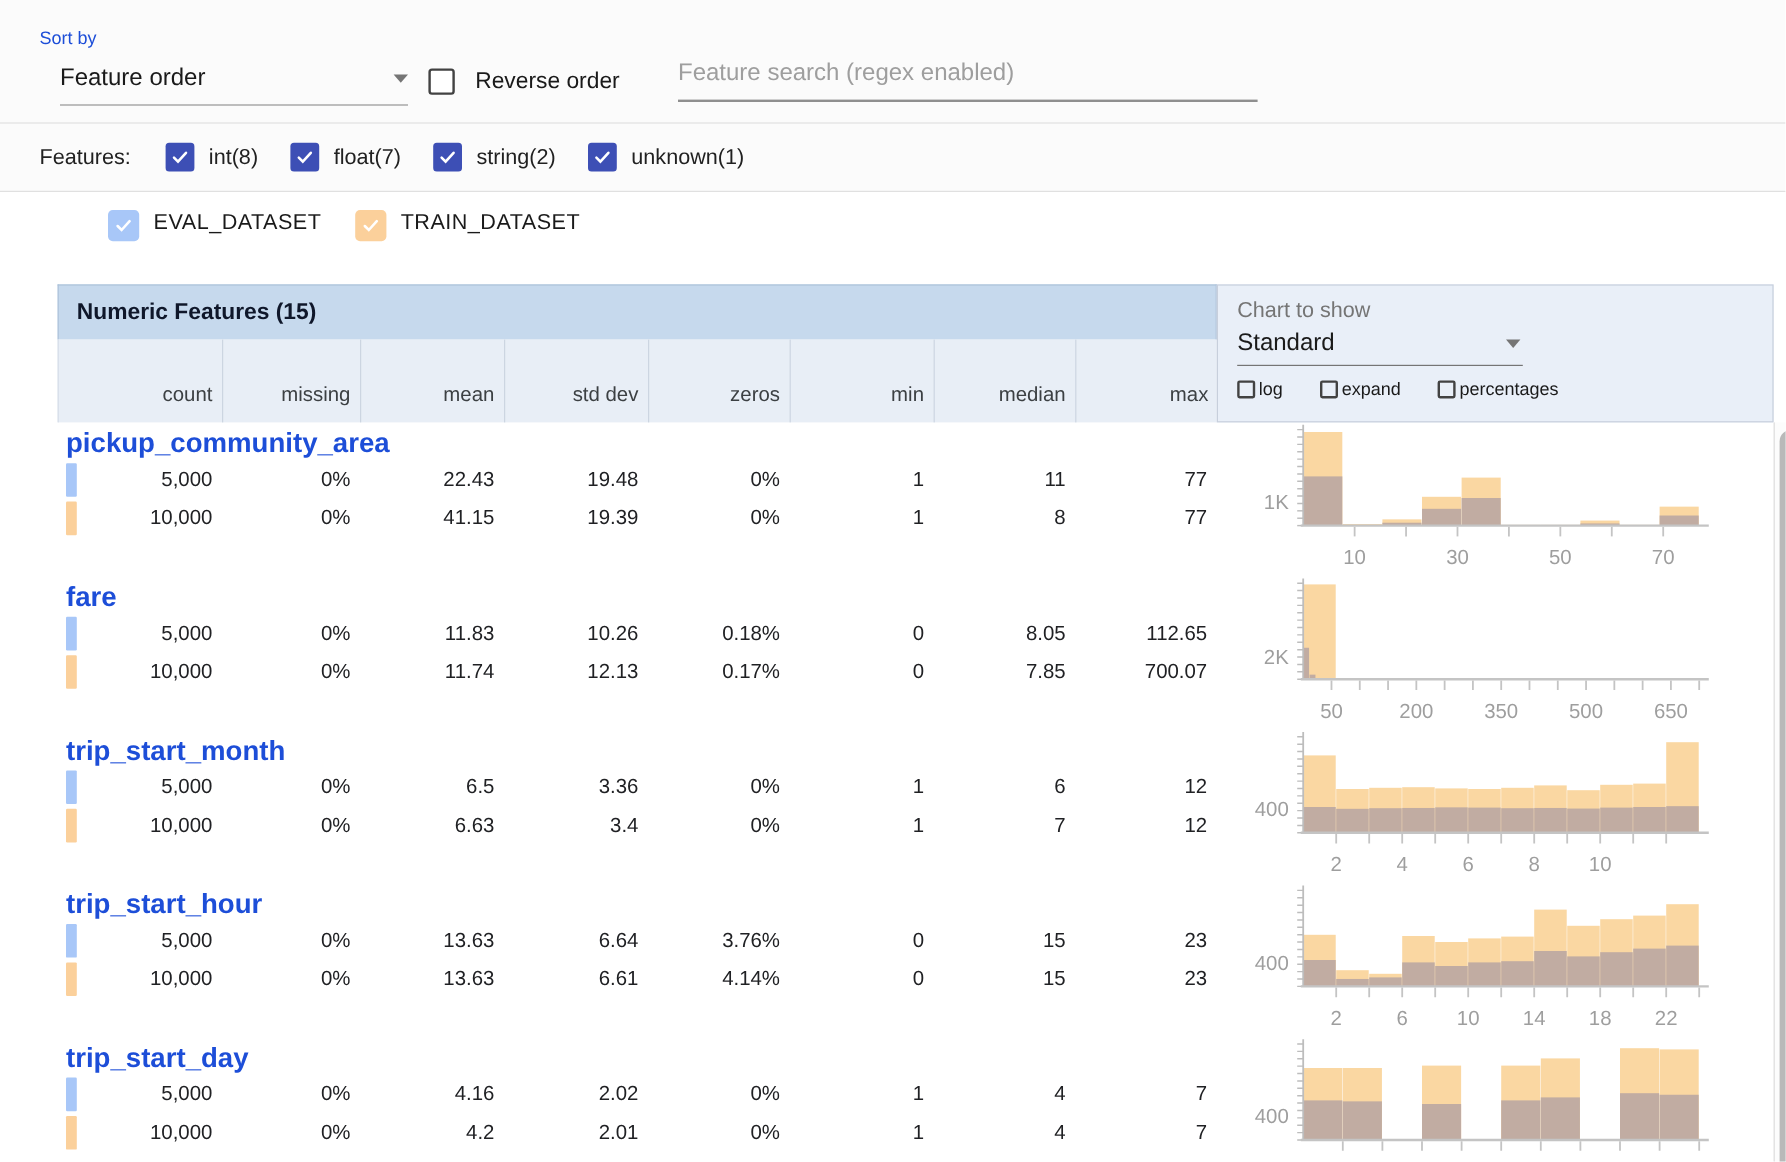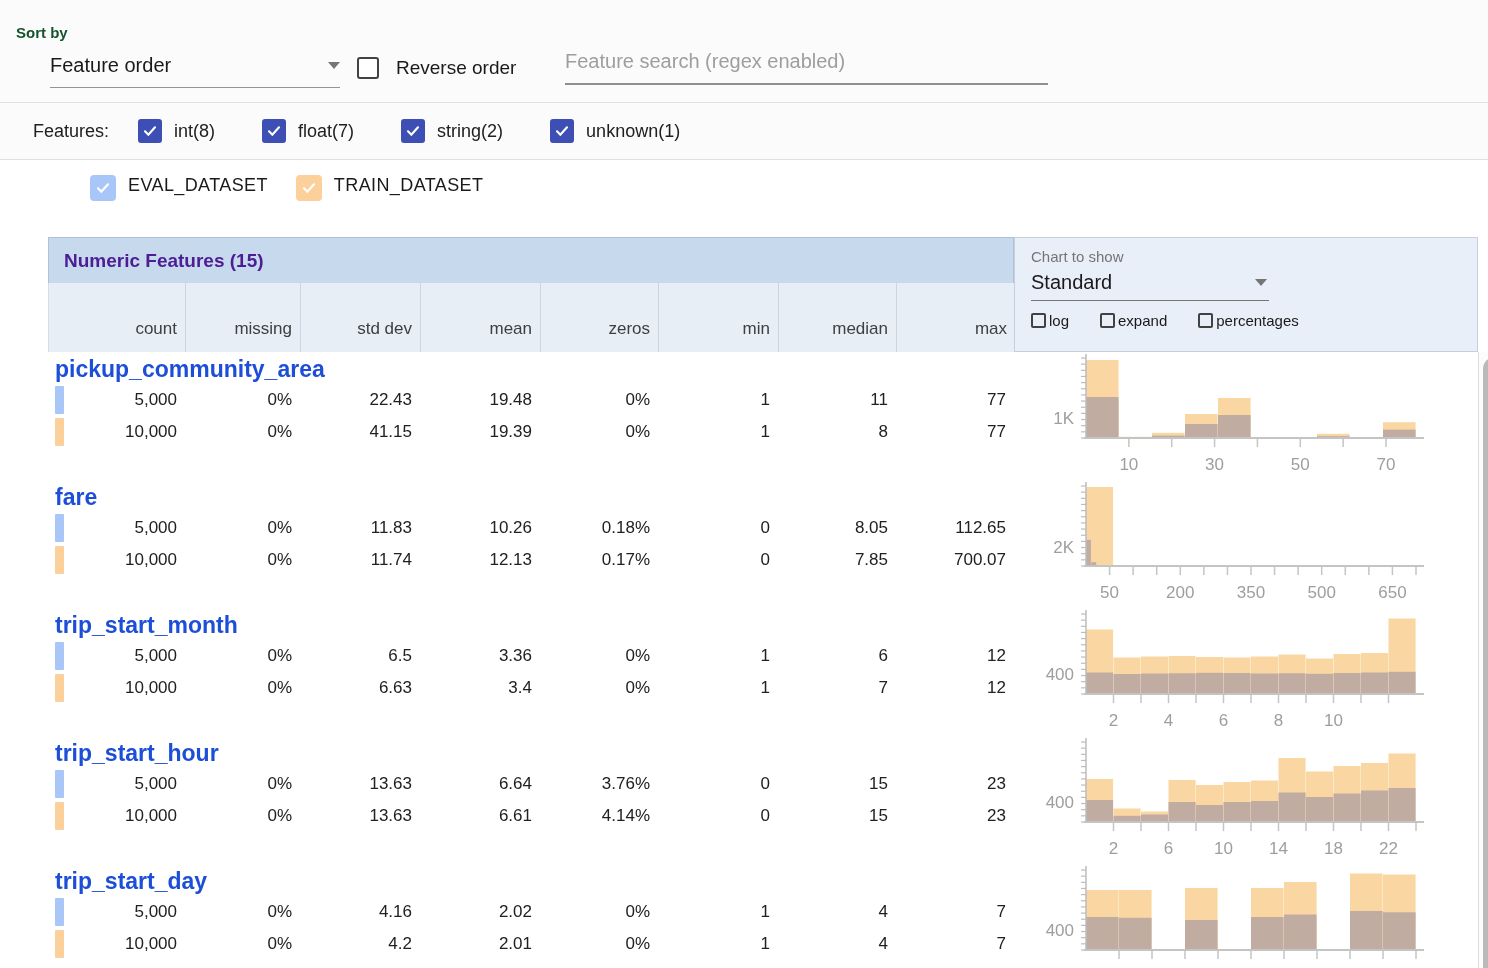--- a/index.html
+++ b/index.html
@@ -1,21 +1,21 @@
 <!DOCTYPE html>
 <html><head>
 <meta charset="utf-8">
 <style>
   * { box-sizing: border-box; margin: 0; padding: 0; }
   html,body { width:1488px; height:968px; overflow:hidden; background:#fff;
     font-family:"Liberation Sans", sans-serif; color:#212121; }
 
   
   .topbar { position:relative; height:103px; background:#fbfbfb; border-bottom:1px solid #e0e0e0; }
-  .sortby-label { position:absolute; left:16px; top:24px; font-size:15px; color:#14532d;font-weight:bold; }
+  .sortby-label { position:absolute; left:33px; top:24px; font-size:15px; color:#1d4ed8; }
   .sortby-select { position:absolute; left:50px; top:54px; width:290px; font-size:20px; color:#1a1a1a;
     border-bottom:1px solid #949494; padding-bottom:10px; display:flex; justify-content:space-between; align-items:center; cursor:pointer; }
   .arrow-down { width:0; height:0; border-left:6px solid transparent; border-right:6px solid transparent;
     border-top:7px solid #757575; }
   .reverse-wrap { position:absolute; left:357px; top:57px; display:flex; align-items:center; }
   .cb-empty { width:22px; height:22px; border:2px solid #424242; border-radius:3px; background:#fff; cursor:pointer; }
   .reverse-label { margin-left:17px; font-size:19px; color:#1a1a1a; }
   .search-wrap { position:absolute; left:565px; top:50px; width:483px; }
   .search-wrap input { width:100%; border:none; outline:none; background:transparent; font-size:20px;
     color:#000000; border-bottom:2px solid #8f8f8f; padding-bottom:10px; font-family:"Liberation Sans",sans-serif; }
@@ -34,30 +34,30 @@
   .datasets-row { height:55px; display:flex; align-items:center; padding-left:90px; }
   .ds { display:flex; margin-right:28px; cursor:pointer; }
   .ds .cb-filled { width:26px; height:26px; border-radius:4px; }
   .ds-label { margin-left:12px; font-size:18px; letter-spacing:.4px; color:#1a1a1a; }
 
   
   .main { margin-left:48px; margin-top:22px; }
   .main-header { display:flex; }
   .nf-wrap { width:966px; }
   .nf-title { height:46px; background:#c6d9ed; border:1px solid #aec3da; border-bottom:none;
-    display:flex; align-items:center; padding-left:15px; font-size:19px; font-weight:bold; color:#4c1d95; }
+    display:flex; align-items:center; padding-left:15px; font-size:19px; font-weight:bold; color:#0f172a; }
   .cols { height:69px; background:#e8eef6; border-left:1px solid #d5dde8;
     display:grid; grid-template-columns:137px 115px 120px 120px 118px 120px 118px 118px; align-items:end; }
   .cols .hcell { font-size:17px; color:#3c4043; text-align:right; padding:0 8px 13px 11px; height:100%;
     display:flex; align-items:flex-end; justify-content:flex-end; border-right:1px solid #ccd5e1; }
   .cols .hcell:last-child { border-right:none; }
 
   .chart-panel { width:464px; height:115px; background:#e9eff8; border:1px solid #c7cfdc;
     padding:10px 0 0 16px; }
-  .cp-label { font-size:15px; color:#757575; }
+  .cp-label { font-size:18px; color:#757575; }
   .cp-select { width:238px; font-size:20px; color:#1a1a1a; border-bottom:1px solid #757575;
     padding:6px 2px 6px 0; display:flex; justify-content:space-between; align-items:center; cursor:pointer; }
   .cp-opts { display:flex; align-items:center; margin-top:11px;gap:14px; }
   .cp-opt { display:flex; align-items:center; margin-right:17px; cursor:pointer; }
   .cb-small { width:15px; height:15px; border:2px solid #424242; border-radius:2px; background:transparent; }
   .cp-opt-label { margin-left:3px; font-size:15px; color:#1a1a1a; }
 
   .main-body { position:relative; width:1430px; }
   .feature-row { display:flex; height:128px; }
   .stats { width:966px; position:relative; }
@@ -88,21 +88,21 @@
     <span class="cb-empty"></span>
     <span class="reverse-label">Reverse order</span>
   </div>
   <div class="search-wrap">
     <input type="text" placeholder="Feature search (regex enabled)" style="">
   </div>
 </div>
 
 <div class="filters-bar">
   <span class="filters-title">Features:</span>
-  <span id="ftypes" style="display: inline-flex; gap: 20px;">
+  <span id="ftypes" style="display: inline-flex;">
       <span class="ftype">
         <span class="cb-filled" style="background: rgb(61, 79, 181);">
           <svg width="16" height="16" viewBox="0 0 24 24">
             <path d="M4.5 12.5l5 5 10-11" stroke="#fff" stroke-width="3.2" fill="none" stroke-linecap="round"></path>
           </svg>
         </span>
         <span class="ftype-label">int(8)</span>
       </span>
       <span class="ftype">
         <span class="cb-filled" style="background: rgb(61, 79, 181);">
@@ -150,22 +150,22 @@
     </span>
   </div>
 
 <div class="main">
   <div class="main-header">
     <div class="nf-wrap">
       <div class="nf-title">Numeric Features (15)</div>
       <div class="cols">
         <span class="hcell">count</span>
         <span class="hcell">missing</span>
+        <span class="hcell">mean</span>
         <span class="hcell">std dev</span>
-        <span class="hcell">mean</span>
         <span class="hcell">zeros</span>
         <span class="hcell">min</span>
         <span class="hcell">median</span>
         <span class="hcell">max</span>
       </div>
     </div>
     <div class="chart-panel">
       <div class="cp-label">Chart to show</div>
       <div class="cp-select">
         <span>Standard</span>

